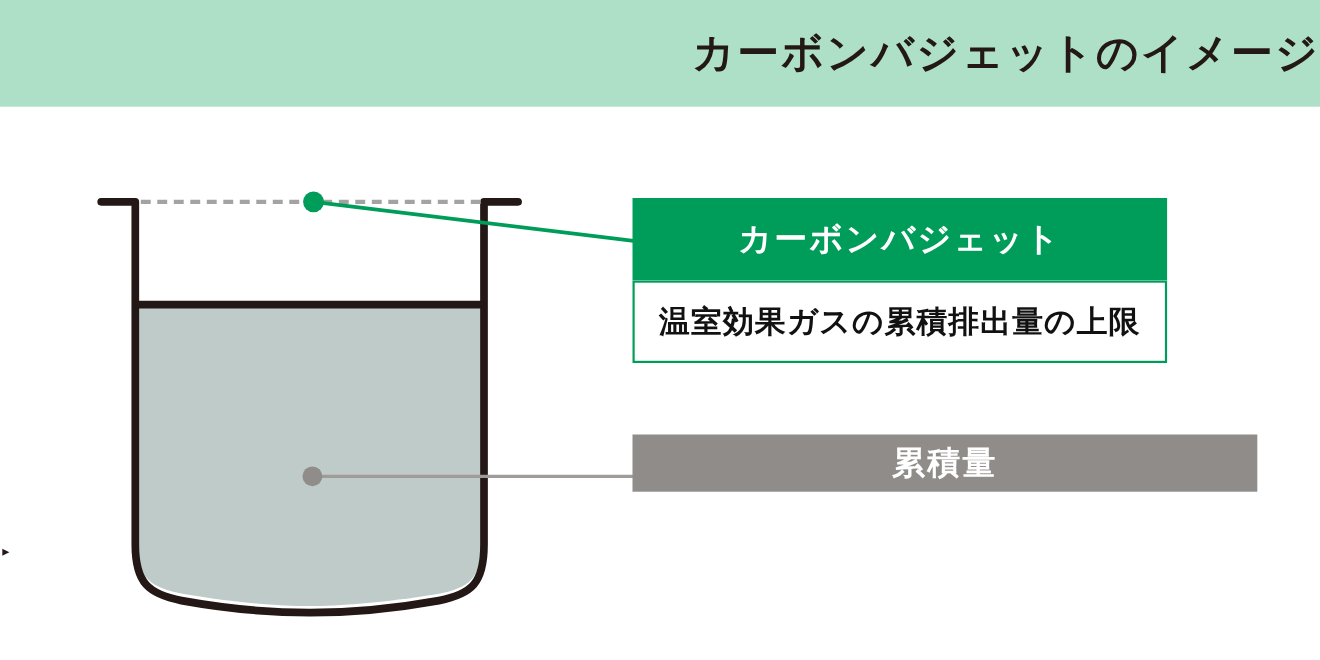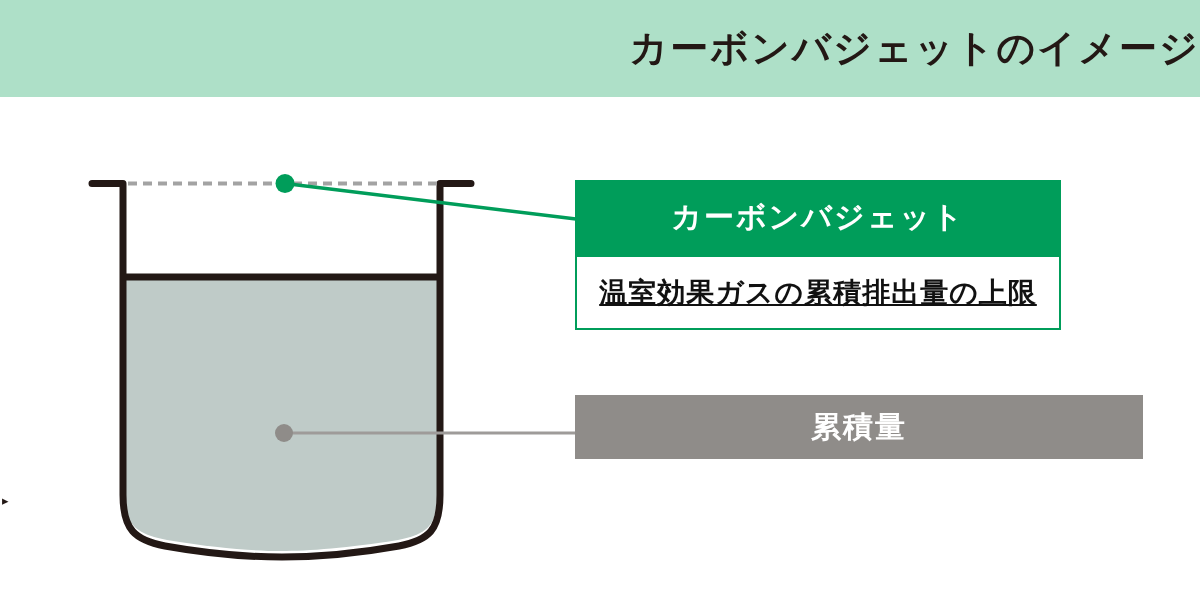--- a/index.html
+++ b/index.html
@@ -29,27 +29,27 @@
   }
   .diagram-svg{position:absolute;left:0;top:0;width:1200px;height:600px;}
   .callout{position:absolute;box-sizing:border-box;border-radius:28px;}
   .callout-header{
     display:flex;align-items:center;justify-content:center;
     color:#ffffff;font-weight:700;font-size:30px;letter-spacing:2px;
   }
   .callout-desc{
     box-sizing:border-box;background:#ffffff;
     display:flex;align-items:center;justify-content:center;
-    color:#111111;font-weight:700;font-size:28px;letter-spacing:1px;text-decoration:underline;
+    color:#111111;font-weight:700;font-size:28px;letter-spacing:1px;
   }
   .carbon-callout{left:575px;top:180px;width:486px;}
   .carbon-callout .callout-header{height:75px;background:var(--green);}
   .carbon-callout .callout-desc{height:75px;border:2px solid var(--green);}
   .cumulative-callout{left:575px;top:395px;width:568px;}
-  .cumulative-callout .callout-header{height:64px;background:var(--gray);}
+  .cumulative-callout .callout-header{height:52px;background:var(--gray);}
   .cumulative-callout .callout-desc{height:74px;border:2px solid var(--gray-border);}
   .edge-arrow{
     position:absolute;left:2px;top:494px;width:12px;height:14px;
     color:var(--ink);font-size:13px;line-height:14px;cursor:pointer;
     user-select:none;
   }
 </style>
 </head>
 <body>
 

